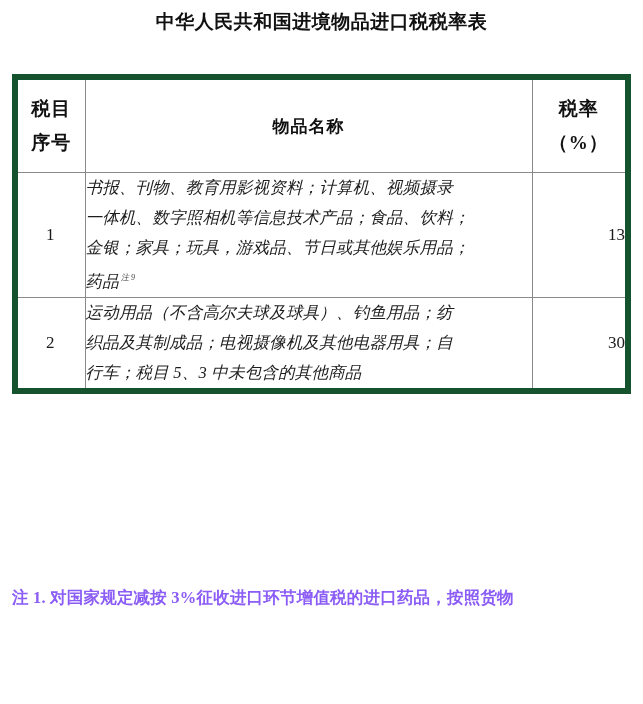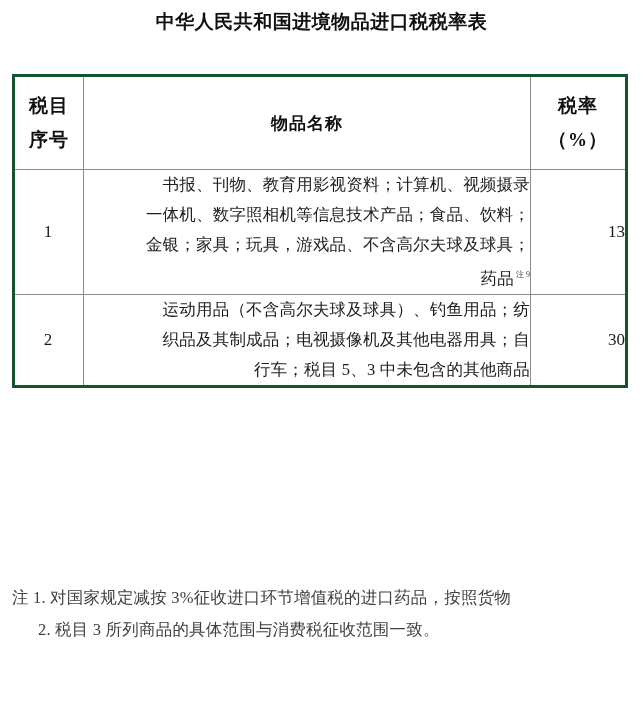--- a/index.html
+++ b/index.html
@@ -34,21 +34,21 @@
   .tax-table-wrap {
     position: absolute;
     left: 12px;
     top: 74px;
     width: 613px;
   }
   table.tax-table {
     border-collapse: collapse;
     width: 613px;
     table-layout: fixed;
-    border: 3px solid #14532d;
+    border: 6px solid #14532d;
   }
   table.tax-table td,
   table.tax-table th {
     border: 1px solid #8a8a8a;
     vertical-align: middle;
     padding: 0;
   }
   col.c-no    { width: 70px; }
   col.c-name  { width: 447px; }
   col.c-rate  { width: 96px; }
@@ -91,43 +91,45 @@
     vertical-align: super;
     letter-spacing: 0;
     margin-left: 2px;
     color: #3a3a3a;
   }
   td.cell-name {
     padding: 9px 10px 9px 13px;
     font-size: 16.5px;
     line-height: 30px;
     color: #1d1d1d;
-    text-align: right;
+    text-align: left;
     letter-spacing: 0.2px;
+    font-style: italic;
   }
   td.cell-name .ln {
     display: block;
     white-space: nowrap;
   }
   td.cell-rate {
     text-align: right;
     font-size: 17px;
     color: #1a1a1a;
   }
 
   
   .notes {
     position: absolute;
     left: 12px;
     top: 582px;
     width: 616px;
     font-size: 16.5px;
     line-height: 32px;
-    color: #404040;
+    color: #8b5cf6;
     letter-spacing: 0.2px;
+    font-weight: bold;
   }
   .notes .note-line {
     display: block;
     white-space: nowrap;
   }
   .notes .indent {
     padding-left: 26px;
   }
 </style>
 </head>
@@ -159,21 +161,21 @@
 
       <tr>
         <td class="cell-no">
           <span class="numwrap">
             <span>1</span><span class="sup-note"></span>
           </span>
         </td>
         <td class="cell-name">
           <span class="ln">书报、刊物、教育用影视资料；计算机、视频摄录</span>
           <span class="ln">一体机、数字照相机等信息技术产品；食品、饮料；</span>
-          <span class="ln">金银；家具；玩具，游戏品、不含高尔夫球及球具；</span>
+          <span class="ln">金银；家具；玩具，游戏品、节日或其他娱乐用品；</span>
           <span class="ln"><span>药品</span><span class="sup-note">注 9</span></span>
         </td>
         <td class="cell-rate">13</td>
       </tr>
 
       <tr>
         <td class="cell-no">
           <span class="numwrap">
             <span>2</span><span class="sup-note"></span>
           </span>
@@ -186,14 +188,13 @@
         <td class="cell-rate">30</td>
       </tr>
 
 
     </tbody>
   </table>
 </div>
 
 <div class="notes">
   <span class="note-line">注 1. 对国家规定减按 3%征收进口环节增值税的进口药品，按照货物</span>
-  <span class="note-line indent">2. 税目 3 所列商品的具体范围与消费税征收范围一致。</span>
 </div>
 
 </body></html>

